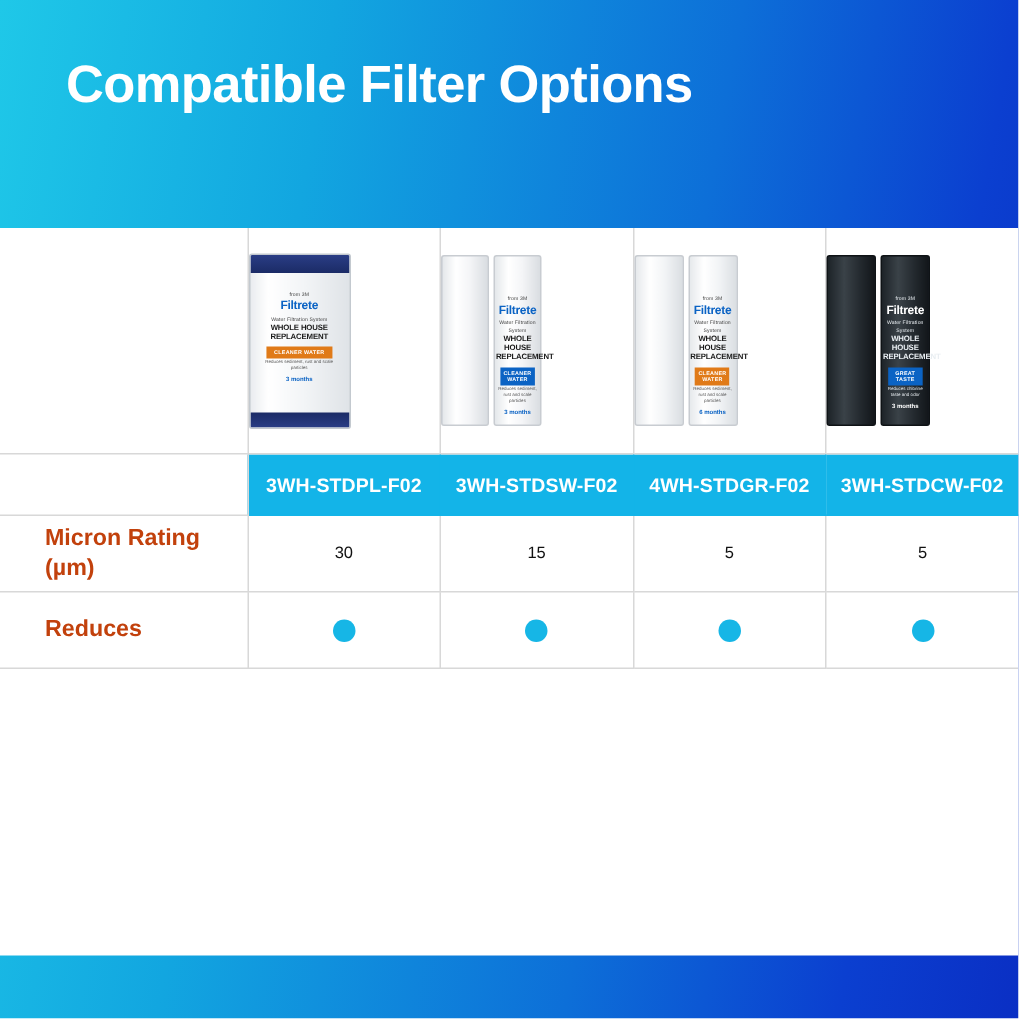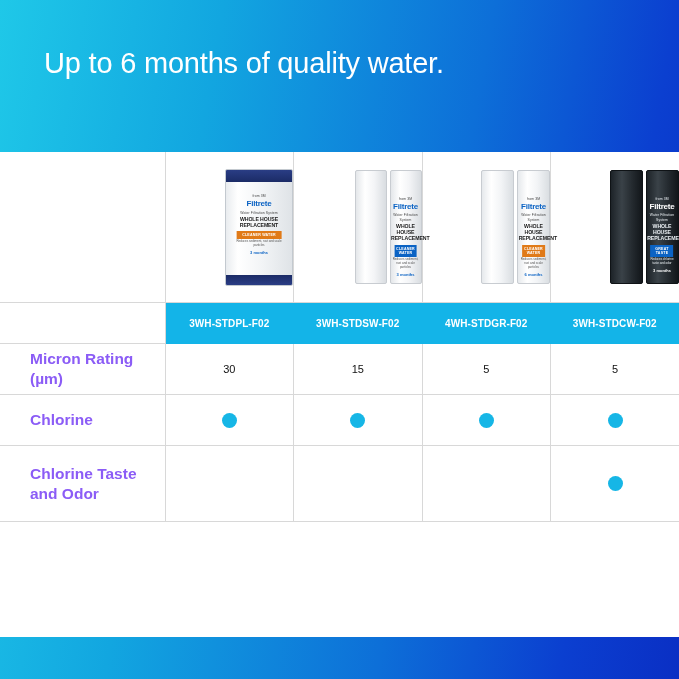--- a/index.html
+++ b/index.html
@@ -71,47 +71,47 @@
   .col-prod  { width: 128.5px; }
 
   
   tr.img-row td { height: 150px; border-top: none; }
   tr.img-row td.blank {
     border-left: none;
   }
   .prod-img-wrap {
     display: flex;
     align-items: center;
-    justify-content: flex-end;
+    justify-content: flex-start;
     height: 150px;
   }
 
   
   tr.sku-row td {
     background: #13b4e8;
     color: #ffffff;
-    font-size: 10px;
+    font-size: 13px;
     font-weight: bold;
     text-align: center;
     height: 40px;
     letter-spacing: 0.1px;
     border-color: #13b4e8;
   }
   tr.sku-row td.blank {
     background: #ffffff;
     border-left: none;
     border-color: #d8d8d8;
   }
 
   
   tr.data-row td { height: 50px; }
   tr.data-row td.rowlabel {
     font-size: 15.5px;
     font-weight: bold;
-    color: #8b5cf6;
+    color: #c2410c;
     padding-left: 30px;
     line-height: 20px;
     border-left: none;
   }
   tr.data-row td.value {
     text-align: center;
     font-size: 11px;
     color: #111111;
   }
   tr.data-row td.last { border-right: none; }
@@ -229,21 +229,21 @@
     left: 0; top: 637px;
     width: 679px; height: 42px;
   }
 </style>
 </head>
 <body>
 
 <div id="page">
 
   <div id="header">
-    <div class="subtitle">Up to 6 months of quality water.</div>
+    <div class="title">Compatible Filter Options</div>
   </div>
 
   <div id="table-card">
     <table class="compat">
       <colgroup>
         <col class="col-label">
         <col class="col-prod">
         <col class="col-prod">
         <col class="col-prod">
         <col class="col-prod">
@@ -343,51 +343,36 @@
 
         <tr class="data-row">
           <td class="rowlabel">Micron Rating (µm)</td>
           <td class="value">30</td>
           <td class="value">15</td>
           <td class="value">5</td>
           <td class="value last">5</td>
         </tr>
 
         <tr class="data-row">
-          <td class="rowlabel">Chlorine</td>
+          <td class="rowlabel">Reduces</td>
           <td class="value">
               <div class="dot"></div>
             </td>
           <td class="value">
               <div class="dot"></div>
             </td>
           <td class="value">
               <div class="dot"></div>
             </td>
           <td class="value last">
               <div class="dot"></div>
             </td>
         </tr>
 
 
 
-        <tr class="data-row" style="height:75px">
-          <td class="rowlabel" style="height:75px">Chlorine Taste and Odor</td>
-          <td class="value">
-              <div class="dot hidden"></div>
-            </td>
-          <td class="value">
-              <div class="dot hidden"></div>
-            </td>
-          <td class="value">
-              <div class="dot hidden"></div>
-            </td>
-          <td class="value last">
-              <div class="dot"></div>
-            </td>
-        </tr>
 
       </tbody>
     </table>
   </div>
 
   <div id="footer-strip"></div>
 </div>
 
 </body></html>

